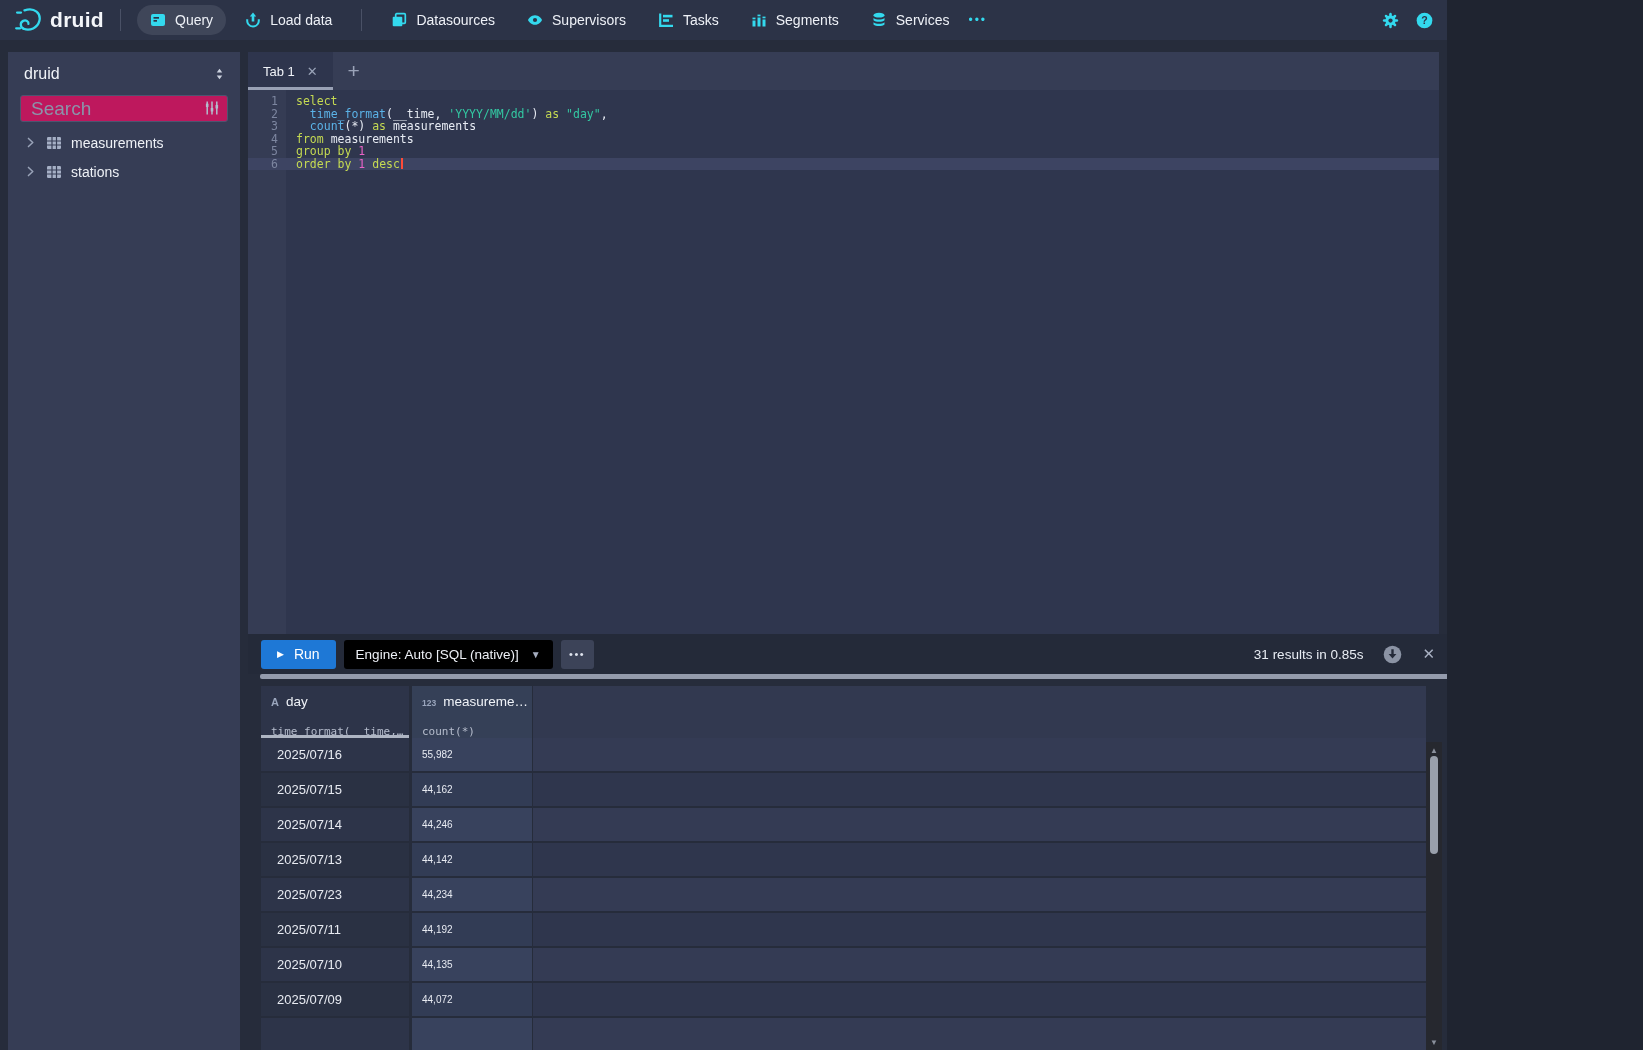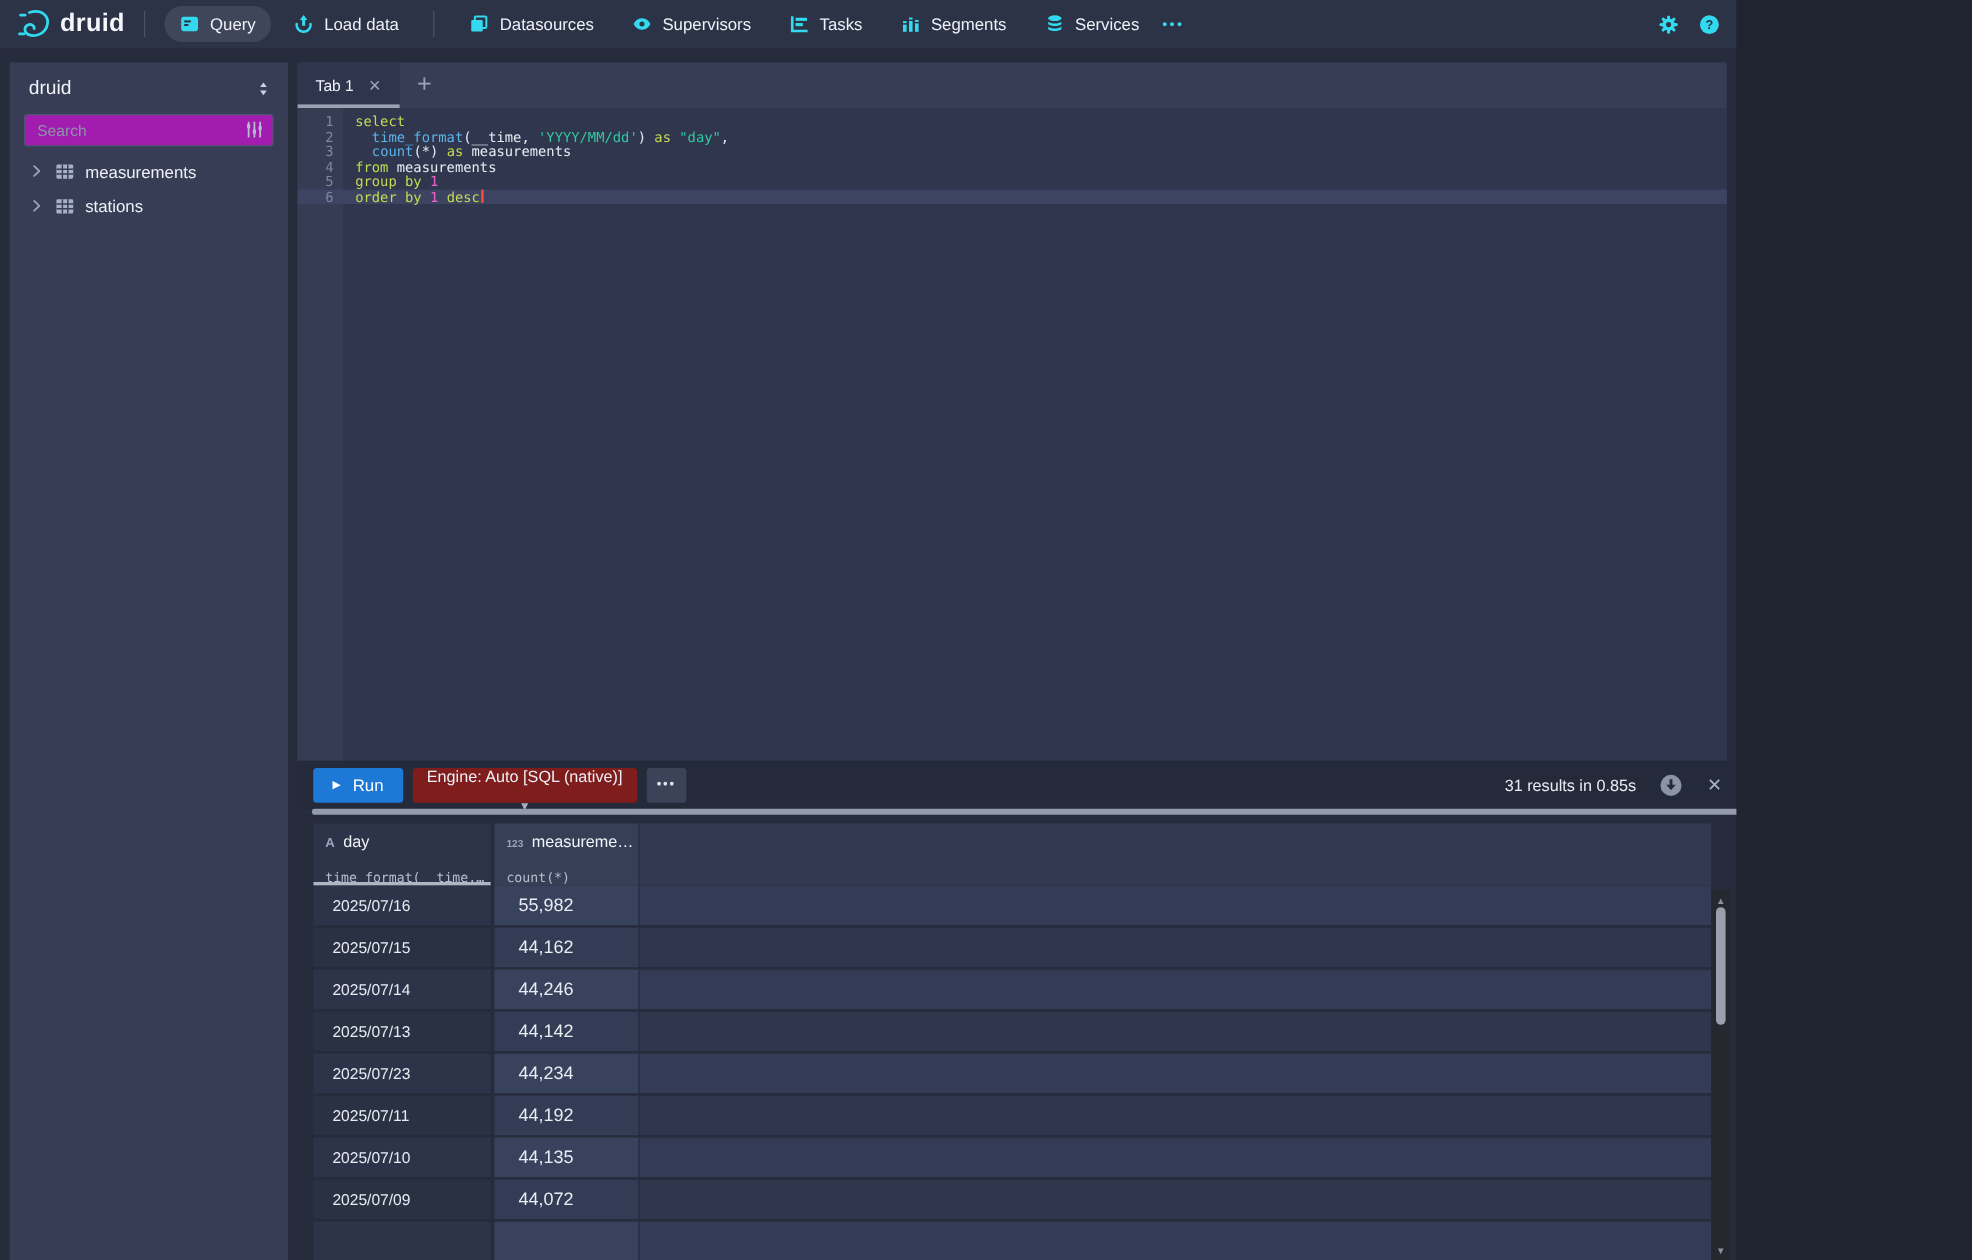--- a/index.html
+++ b/index.html
@@ -26,22 +26,22 @@
   .nav-right { display:flex; align-items:center; gap:17px; }
   .nav-right .icon-16 { width:17px; height:17px; cursor:pointer; }
 
   
   .sidebar { position:absolute; left:8px; top:52px; width:232px; bottom:0; background:#363d55; }
   .sb-head { display:flex; align-items:center; justify-content:space-between; padding:13px 14px 0 16px; }
   .sb-title { font-size:16px; color:#f0f3f8; }
   .sb-sort { width:13px; height:16px; color:#cdd3e0; cursor:pointer; }
   .sb-sort svg { width:100%; height:100%; }
   .sb-search { position:relative; margin:12px 12px 6px 12px; }
-  .sb-search input { width:100%; height:27px; background:#a21caf; border:1px solid #4d5570;
-    border-radius:3px; color:#e8ecf2; font-size:13px; padding:0 32px 0 10px; outline:none;
+  .sb-search input { width:100%; height:27px; background:#be185d; border:1px solid #4d5570;
+    border-radius:3px; color:#e8ecf2; font-size:19px; padding:0 32px 0 10px; outline:none;
     font-family:"Liberation Sans", sans-serif; }
   .sb-search input::placeholder { color:#8b94aa; }
   .sb-search .sliders { position:absolute; right:8px; top:5px; width:16px; height:16px; color:#b4bccd; cursor:pointer; }
   .tree { margin-top:6px; }
   .tree-row { display:flex; align-items:center; gap:9px; height:29px; padding-left:16px;
     font-size:14px; color:#eef1f6; cursor:pointer; }
   .tree-row .chev { width:13px; height:13px; color:#99a3b8; }
   .tree-row .tbl { width:16px; height:16px; color:#a6b0c6; }
   .tree-row svg { width:100%; height:100%; }
 
@@ -66,23 +66,23 @@
   .tok-num { color:#e963c8; } .tok-plain { color:#e7ebf3; }
   .cursor { display:inline-block; width:2px; height:11px; background:#ff4b38; vertical-align:-1px; margin-left:1px; }
 
   
   .run-bar { position:absolute; left:248px; top:634px; right:0; height:40px; background:#242a39;
     display:flex; align-items:center; padding:0 12px 0 13px; gap:8px; }
   .run-btn { height:29px; padding:0 16px; background:#1e78d6; border:none; border-radius:3px;
     color:#fff; font-size:14px; display:flex; align-items:center; gap:10px; cursor:pointer;
     font-family:"Liberation Sans", sans-serif; }
   .run-btn .play { font-size:9px; }
-  .engine-btn { height:29px; background:#7f1d1d; border:none; border-radius:3px; color:#edf0f6;
+  .engine-btn { height:29px; background:#000000; border:none; border-radius:3px; color:#edf0f6;
     font-size:13.5px; display:flex; align-items:center; gap:12px; padding:0 12px; cursor:pointer;
-    font-family:"Liberation Sans", sans-serif;flex-direction:column; }
+    font-family:"Liberation Sans", sans-serif; }
   .engine-btn .caret { color:#a6aec0; font-size:10px; }
   .more-btn { height:29px; min-width:33px; background:#3c4358; border:none; border-radius:3px;
     color:#dfe4ee; display:flex; align-items:center; justify-content:center; letter-spacing:1.5px;
     font-size:11px; cursor:pointer; }
   .rb-spacer { flex:1; }
   .summary { color:#e8ecf3; font-size:13.5px; margin-right:12px; }
   .dl-icon { width:19px; height:19px; cursor:pointer; }
   .dl-icon svg { width:100%; height:100%; }
   .rb-close { color:#a9b1c3; font-size:15px; margin-left:12px; cursor:pointer; }
 
@@ -100,21 +100,21 @@
   .h-c2 { width:120px; background:#354057; padding:8px 0 0 10px; overflow:hidden; cursor:pointer; }
   .h-rest { flex:1; background:#323950; margin-left:1px; }
   .h-name { font-size:13.5px; color:#f0f3f8; display:flex; gap:7px; align-items:baseline; white-space:nowrap; }
   .type-icon { color:#9aa5bc; font-weight:700; font-size:11px; }
   .type-icon.num { font-size:8.5px; }
   .h-expr { font-family:"DejaVu Sans Mono", monospace; font-size:11px; color:#b6bdcd;
     margin-top:16px; white-space:nowrap; }
   .g-row { display:flex; height:35px; border-bottom:2px solid #262c3b; }
   .g-row .c1 { width:148px; padding-left:16px; display:flex; align-items:center; font-size:13px; color:#e8ebf2; cursor:pointer; }
   .g-row .gap { width:3px; }
-  .g-row .c2 { width:120px; padding-left:20px; display:flex; align-items:center; font-size:15px; color:#e8ebf2; cursor:pointer; }
+  .g-row .c2 { width:120px; padding-left:10px; display:flex; align-items:center; font-size:10px; color:#e8ebf2; cursor:pointer; }
   .g-row .rest { flex:1; margin-left:1px; }
   .g-row.light .c1 { background:#2d3449; } .g-row.light .c2 { background:#38425d; } .g-row.light .rest { background:#343b54; }
   .g-row.dark .c1 { background:#2a3143; } .g-row.dark .c2 { background:#323c55; } .g-row.dark .rest { background:#2f364d; }
 
   .v-scroll { position:absolute; right:5px; top:63px; width:16px; bottom:0; background:#26282f; }
   .v-arrow { position:absolute; left:0; width:16px; height:12px; color:#8a909c; font-size:8px;
     display:flex; align-items:center; justify-content:center; cursor:pointer; }
   .v-arrow.up { top:2px; } .v-arrow.down { bottom:2px; }
   .v-thumb { position:absolute; left:4px; top:14px; width:8px; height:98px; background:#999fab; border-radius:4px; cursor:grab; }
 </style>

